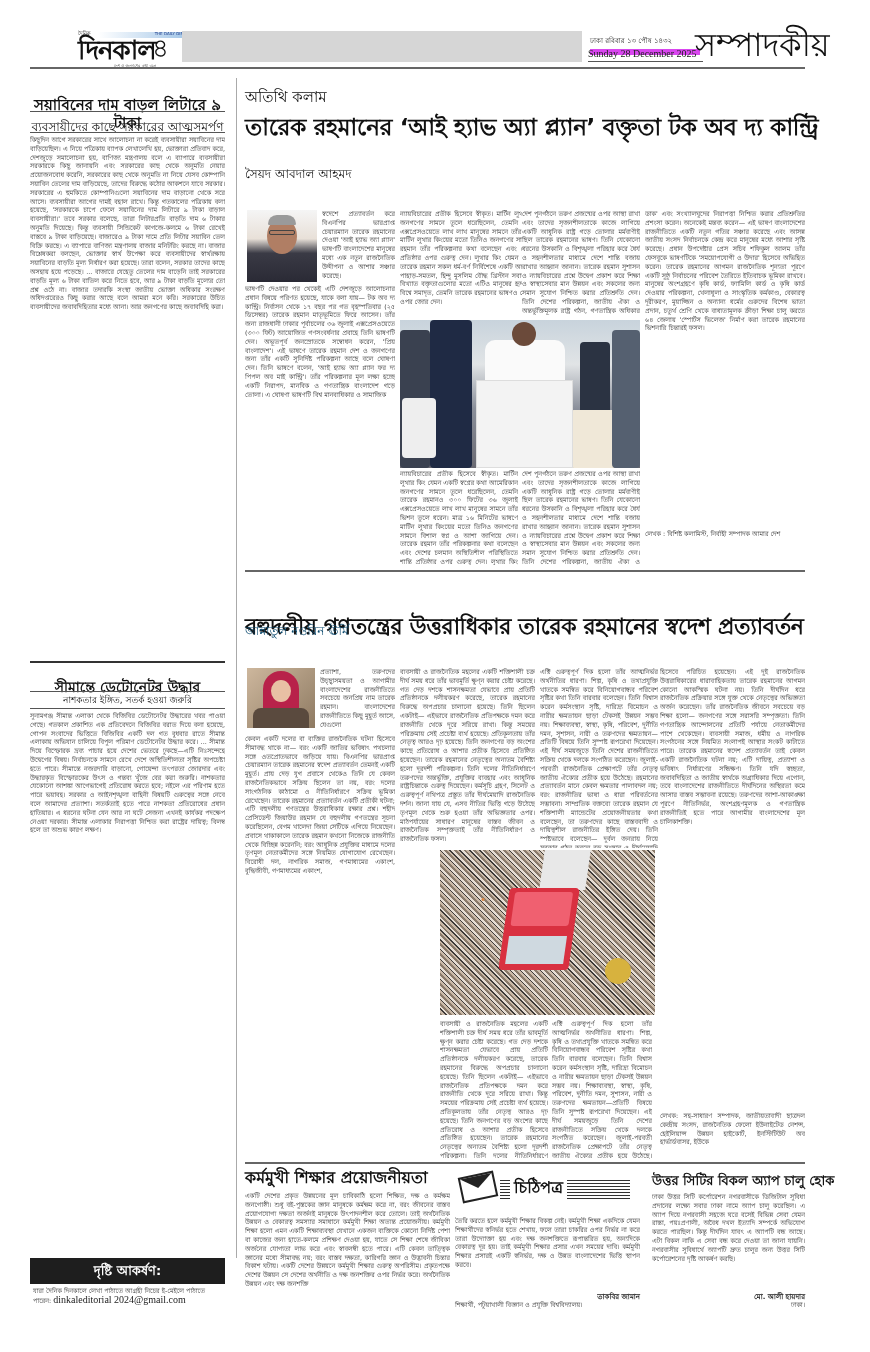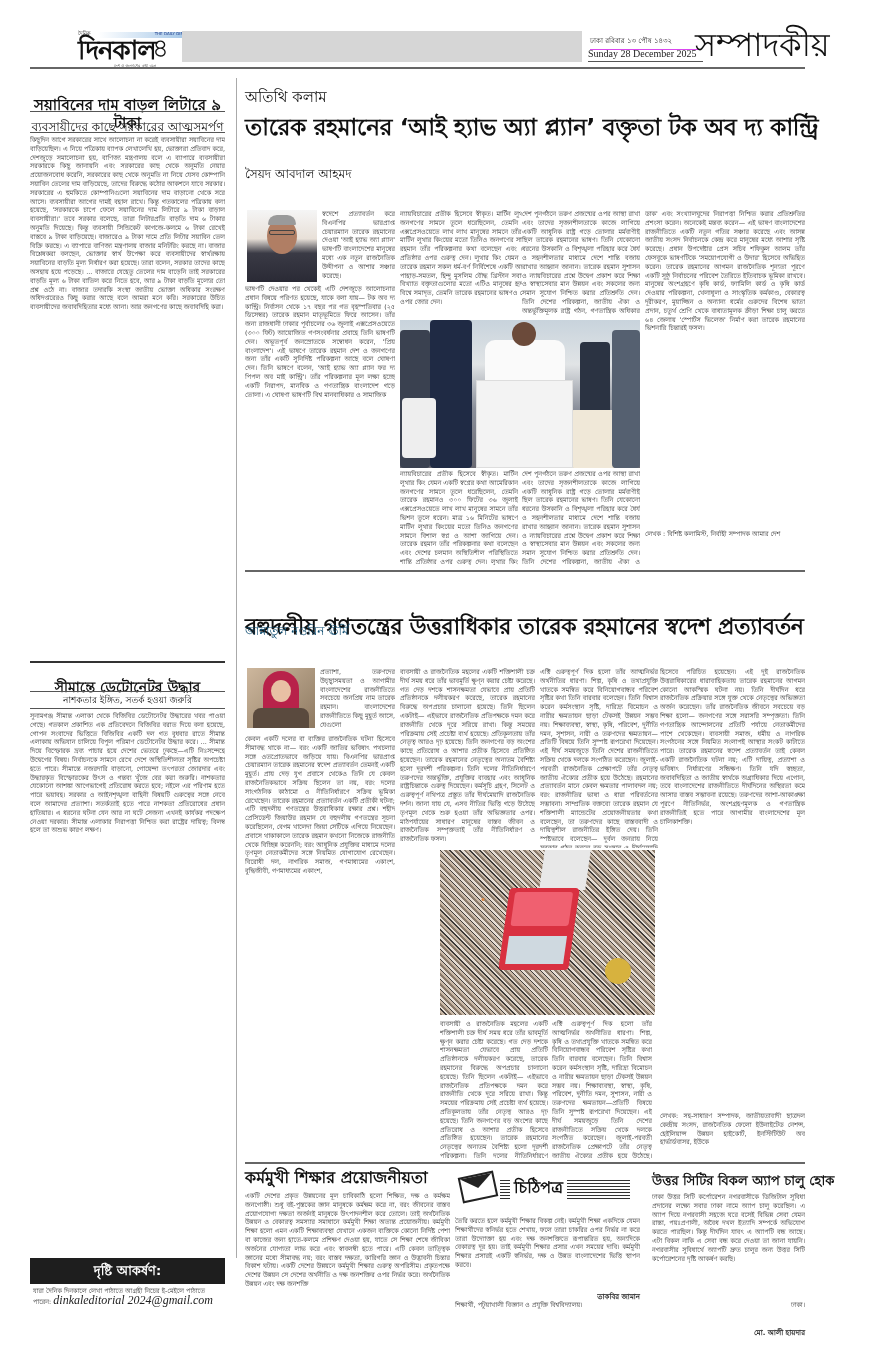--- a/index.html
+++ b/index.html
@@ -8,21 +8,21 @@
 
   .abs { position: absolute; }
   .logo-box { left: 30px; top: 30px; width: 115px; height: 38px; margin-left: 48px; }
   .logo-strip { position:absolute; left:20px; top:2px; width:93px; height:6px; background: linear-gradient(90deg,#ffffff,#9ec3e6); }
   .logo-small { position:absolute; left:0; top:0; font-size:5px; color:#222; }
   .logo-eng { position:absolute; right:2px; top:1px; font-size:4px; color:#1a3a8a; font-family:"DejaVu Sans",sans-serif; }
   .logo-main { position:absolute; left:0; top:6px; font-size:26px; font-weight:bold; color:#111; letter-spacing:-1px; font-family:"DejaVu Serif",serif; line-height:28px; }
   .logo-tag { position:absolute; left:36px; top:33px; font-size:4px; color:#333; }
   .page-no { left:152px; top:34px; font-size:26px; font-family:"DejaVu Sans",sans-serif; color:#111; line-height:28px; }
   .grey-band { left:182px; top:31px; width:400px; height:31px; background:#d6d6d6; }
-  .date-bn { left:590px; top:35px; font-size:7px; color:#222; width:110px; border-bottom:1px solid #d946ef; padding-bottom:2px; }
+  .date-bn { left:590px; top:35px; font-size:7px; color:#222; width:110px; border-bottom:6px solid #d946ef; padding-bottom:2px; }
   .date-en { left:588px; top:48px; font-size:10px; font-family:"Liberation Serif",serif; color:#222; width:115px; border-bottom:1px solid #555; padding-bottom:2px; }
   .section-title { left:695px; top:25px; font-size:32px; color:#111; font-family:"DejaVu Sans",sans-serif; line-height:40px; }
   .mast-rule { left:30px; top:67px; width:775px; height:2px; background:#666; }
 
   
   .lcol { left:30px; width:195px; }
   .head-big { font-weight:bold; color:#111; text-align:center;margin-top:9px; }
   .rule { height:1px; background:#555; }
   .body-text { font-size:6.4px; line-height:8.8px; color:#333; text-align:justify; overflow:hidden; }
 
@@ -34,21 +34,21 @@
 
   .rule-l3 { top:661px; height:2px; background:#333; }
   .h2-left { top:668px; font-size:14px; line-height:20px; }
   .rule-l4 { top:691px; }
   .sub-left2 { top:694px; font-size:9px; line-height:12px; text-align:center; color:#111; }
   .rule-l5 { top:708px; }
   .txt-l2 { top:712px; height:540px; }
 
   .notice-bar { left:30px; top:1258px; width:195px; height:26px; background:#1e1e1e; color:#fff; font-size:13px; font-weight:bold; text-align:center; line-height:26px; }
   .notice-text { left:33px; top:1287px; width:192px; font-size:6.4px; line-height:8.6px; color:#333; }
-  .notice-mail { font-family:"Liberation Serif",serif; font-size:12px; color:#222;font-style:italic; }
+  .notice-mail { font-family:"Liberation Serif",serif; font-size:10px; color:#222; }
   .kicker { left:245px; top:87px; font-size:15px; color:#111; line-height:20px; }
   .headline1 { left:245px; top:112px; font-size:23px; line-height:30px; font-weight:bold; color:#111; white-space:nowrap; letter-spacing:-0.3px; }
   .byline1 { left:245px; top:165px; font-size:12px; color:#111; line-height:18px; }
 
   .photo1 { left:247px; top:210px; width:70px; height:72px; background:linear-gradient(180deg,#f5f5f5 0%,#e8e0d8 40%,#3a3a45 60%,#2a2a35 100%); overflow:hidden; }
   .photo1 .face { position:absolute; left:20px; top:8px; width:30px; height:36px; border-radius:50%; background:#b07e64; }
   .photo1 .hair { position:absolute; left:21px; top:5px; width:28px; height:10px; border-radius:14px 14px 2px 2px; background:#9a9a9a; }
   .photo1 .glasses { position:absolute; left:22px; top:20px; width:26px; height:5px; border:1px solid #444; border-radius:2px; }
 
   .photo2 { left:400px; top:320px; width:240px; height:148px; overflow:hidden; background:linear-gradient(180deg,#c8d3dc 0%,#e1e4e6 30%,#8a8f9a 60%,#6a6a72 100%); }
@@ -88,21 +88,21 @@
   .letter-logo .env { position:absolute; left:5px; top:4px; width:36px; height:26px; border:2px solid #222; transform:rotate(-12deg); background:#fff; }
   .letter-logo .env::before { content:""; position:absolute; left:0; top:0; width:0; height:0; border-left:16px solid transparent; border-right:16px solid transparent; border-top:12px solid #222; }
   .letter-logo .lines { position:absolute; left:45px; top:10px; width:130px; height:20px; background:repeating-linear-gradient(180deg,#333 0 1px,transparent 1px 3px); }
   .letter-logo .title { position:absolute; left:55px; top:6px; background:#fff; padding:0 4px; font-size:16px; font-weight:bold; color:#111; line-height:24px; }
   .bot2-text { left:455px; top:1217px; width:185px; height:55px; }
   .sig1 { left:455px; top:1291px; width:185px; text-align:right; font-size:7px; font-weight:bold; color:#222; }
   .sig1b { left:455px; top:1300px; width:185px; text-align:left; font-size:6.4px; color:#333; }
 
   .h-bot3 { left:652px; top:1172px; font-size:13px; line-height:18px; font-weight:bold; color:#111; }
   .bot3-text { left:652px; top:1193px; width:153px; height:90px; }
-  .sig2 { left:652px; top:1291px; width:153px; text-align:right; font-size:7px; font-weight:bold; color:#222;margin-top:36px; }
+  .sig2 { left:652px; top:1291px; width:153px; text-align:right; font-size:7px; font-weight:bold; color:#222; }
   .sig2b { left:652px; top:1300px; width:153px; text-align:right; font-size:6.4px; color:#333; }
 
   .vrule { width:1px; background:#aaa; }
 </style>
 </head>
 <body>
 
 <div class="abs logo-box">
   <span class="logo-small">দৈনিক</span>
   <div class="logo-strip"></div>

